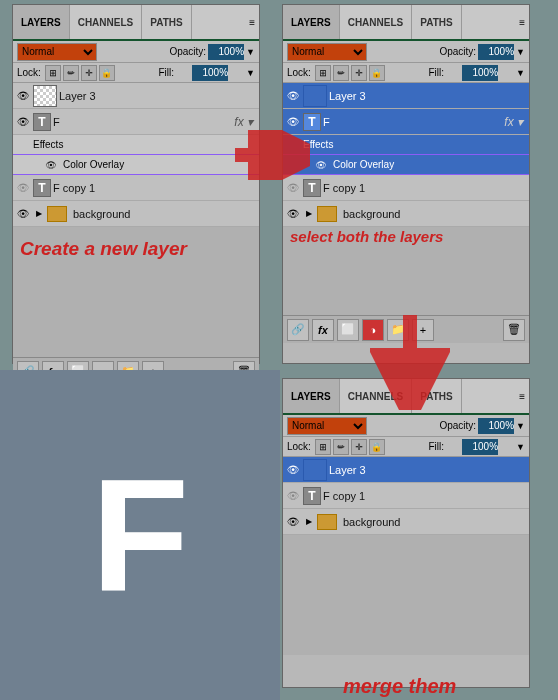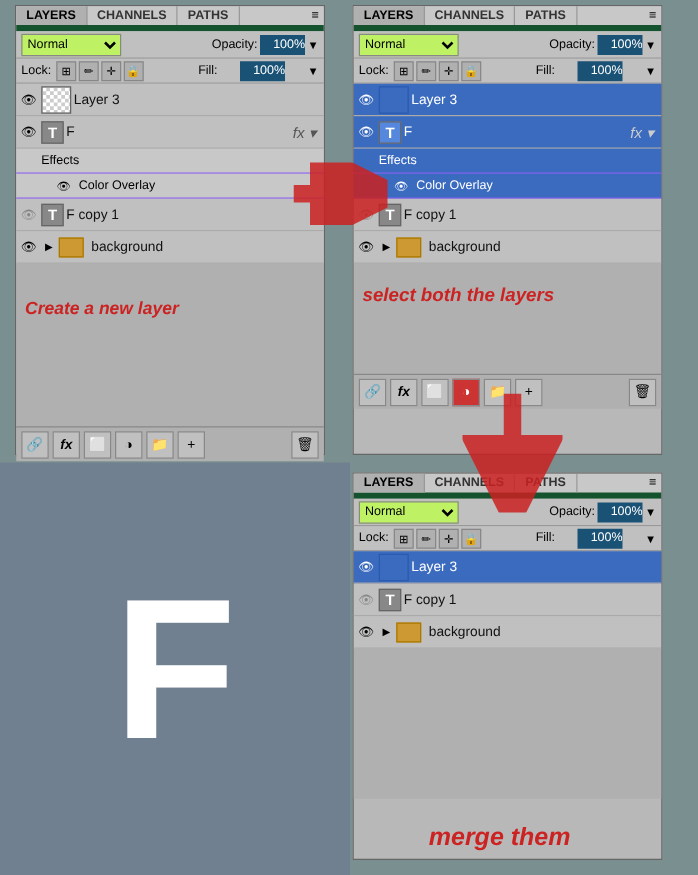--- a/index.html
+++ b/index.html
@@ -16,22 +16,22 @@
     
     .panel {
       background: #b8b8b8;
       border: 1px solid #666;
       position: absolute;
     }
 
     .panel-header {
       display: flex;
       background: #c8c8c8;
-      border-bottom: 5px solid #14532d;
-      height: 20px;
+      border-bottom: 2px solid #14532d;
+      height: 36px;
       align-items: center;
     }
 
     .panel-tab {
       padding: 2px 8px;
       font-size: 10px;
       font-weight: bold;
       color: #333;
       border-right: 1px solid #999;
       height: 100%;
@@ -59,21 +59,21 @@
       background: #c0c0c0;
       border-bottom: 1px solid #999;
       height: 22px;
       gap: 4px;
     }
 
     .blend-select {
       width: 80px;
       font-size: 10px;
       height: 18px;
-      background: #bef264;
+      background: #c2410c;
       border: 1px solid #888;
     }
 
     .opacity-control {
       display: flex;
       align-items: center;
       margin-left: auto;
       font-size: 10px;
       gap: 2px;
     }
@@ -258,21 +258,21 @@
       align-items: center;
       justify-content: center;
       cursor: pointer;
       font-size: 11px;
     }
 
     
     .instruction-text {
       position: absolute;
       font-family: 'Segoe UI', Arial, sans-serif;
-      font-size: 14px;
+      font-size: 19px;
       color: #cc2222;
       font-weight: bold;
       font-style: italic;
     }
 
     
     .f-panel {
       position: absolute;
       left: 0;
       top: 370px;

